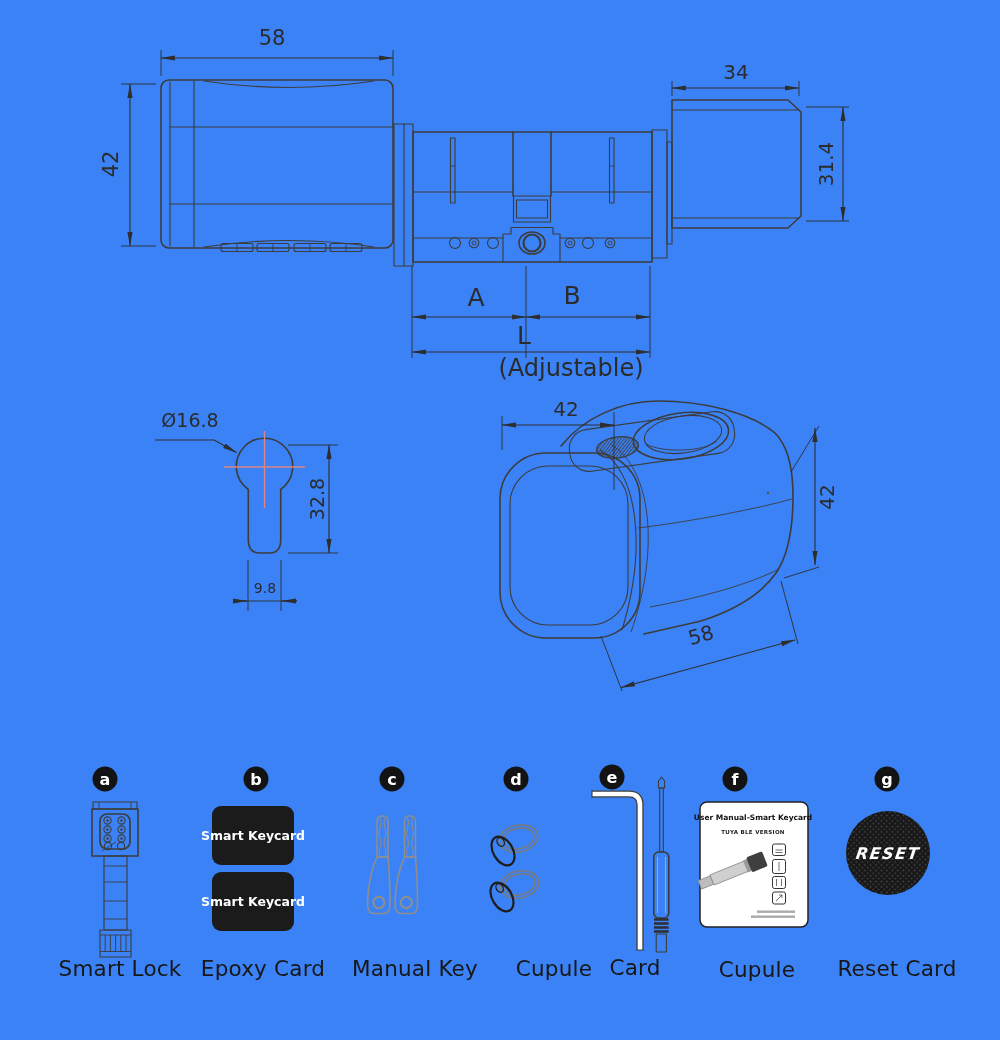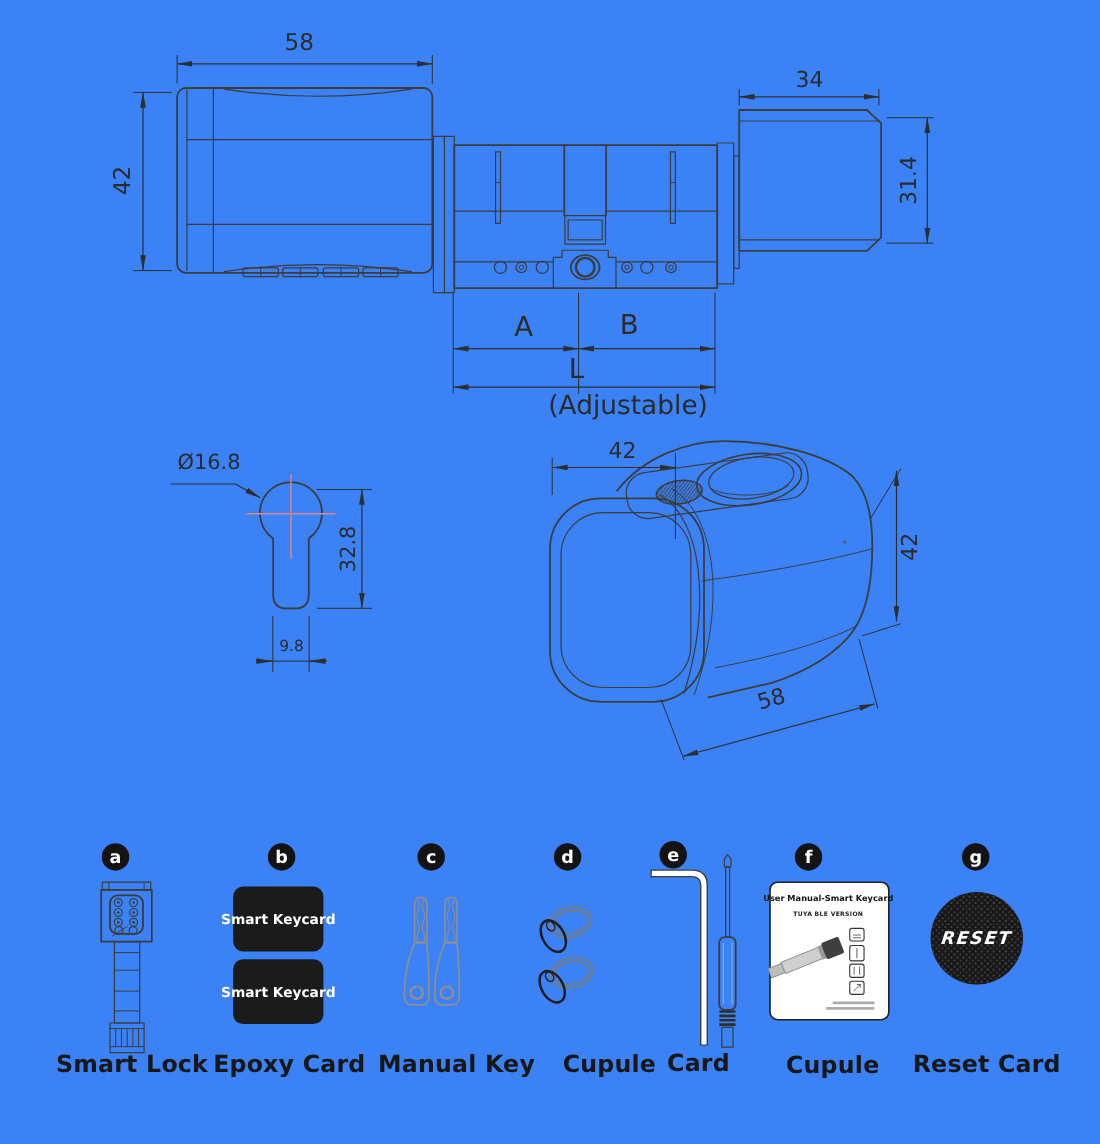--- a/index.html
+++ b/index.html
@@ -12,21 +12,21 @@
   .o3{stroke:#3c3c3c;stroke-width:.9;fill:none;}
   .d{stroke:#2e2e2e;stroke-width:1.1;fill:none;}
   .e{stroke:#2e2e2e;stroke-width:.9;fill:none;}
   .cl{stroke:#e08585;stroke-width:1.3;fill:none;}
   
   .t{position:absolute;color:#2b2b2b;white-space:nowrap;transform:translate(-50%,-50%);}
   .rot{transform:translate(-50%,-50%) rotate(-90deg);}
   .badge{position:absolute;width:25px;height:25px;border-radius:50%;background:#131313;color:#fff;
          display:flex;align-items:center;justify-content:center;font-weight:bold;font-size:16px;
          transform:translate(-50%,-50%);}
-  .lbl{position:absolute;transform:translate(-50%,-50%);font-weight:700;font-size:21.5px;color:#171717;
+  .lbl{position:absolute;transform:translate(-50%,-50%);font-weight:400;font-size:21.5px;color:#171717;
        letter-spacing:.2px;white-space:nowrap;}
   .card{position:absolute;left:212px;width:82px;height:59px;background:#1b1b1b;border-radius:9px;
         display:flex;align-items:center;justify-content:center;color:#fff;font-weight:700;font-size:12.5px;
         white-space:nowrap;}
   .reset-text{position:absolute;left:888px;top:853px;transform:translate(-50%,-50%) skewX(-8deg);
         color:#fff;font-weight:800;font-style:italic;font-size:16px;letter-spacing:1.5px;}
   .man-title{position:absolute;left:753px;top:817px;transform:translate(-50%,-50%);
         font-weight:700;font-size:7.5px;color:#111;white-space:nowrap;}
   .man-sub{position:absolute;left:753px;top:832px;transform:translate(-50%,-50%);
         font-weight:700;font-size:5.5px;color:#222;letter-spacing:.3px;white-space:nowrap;}

